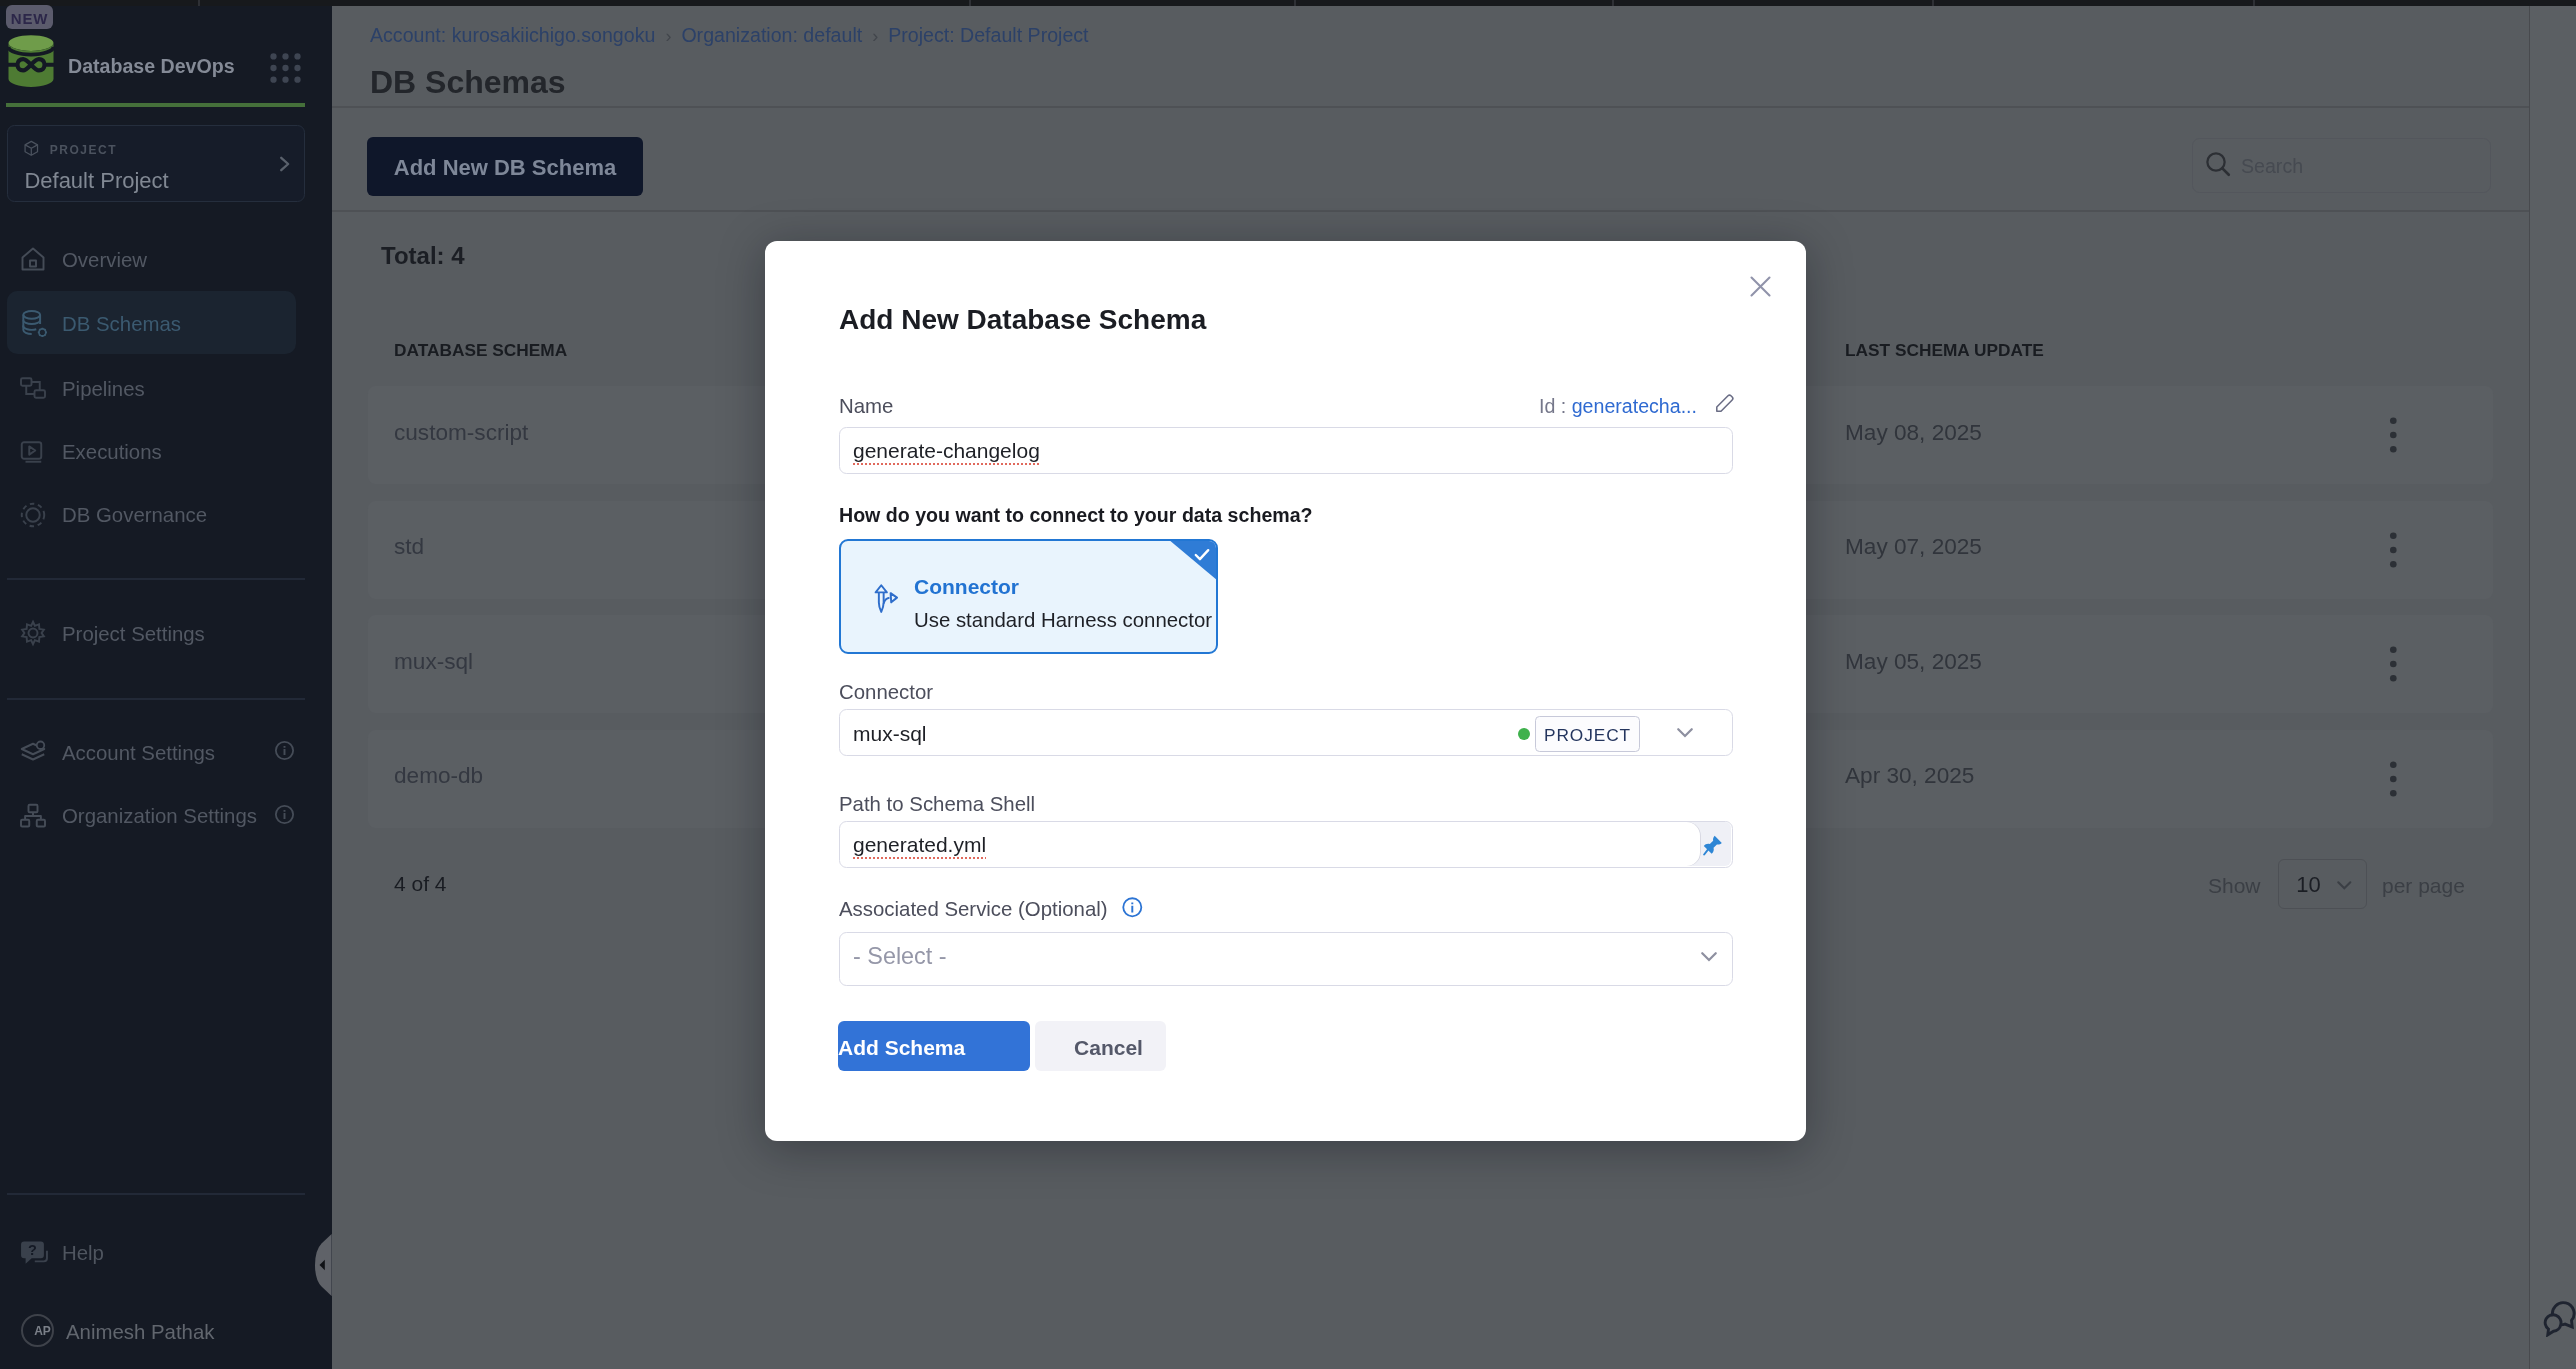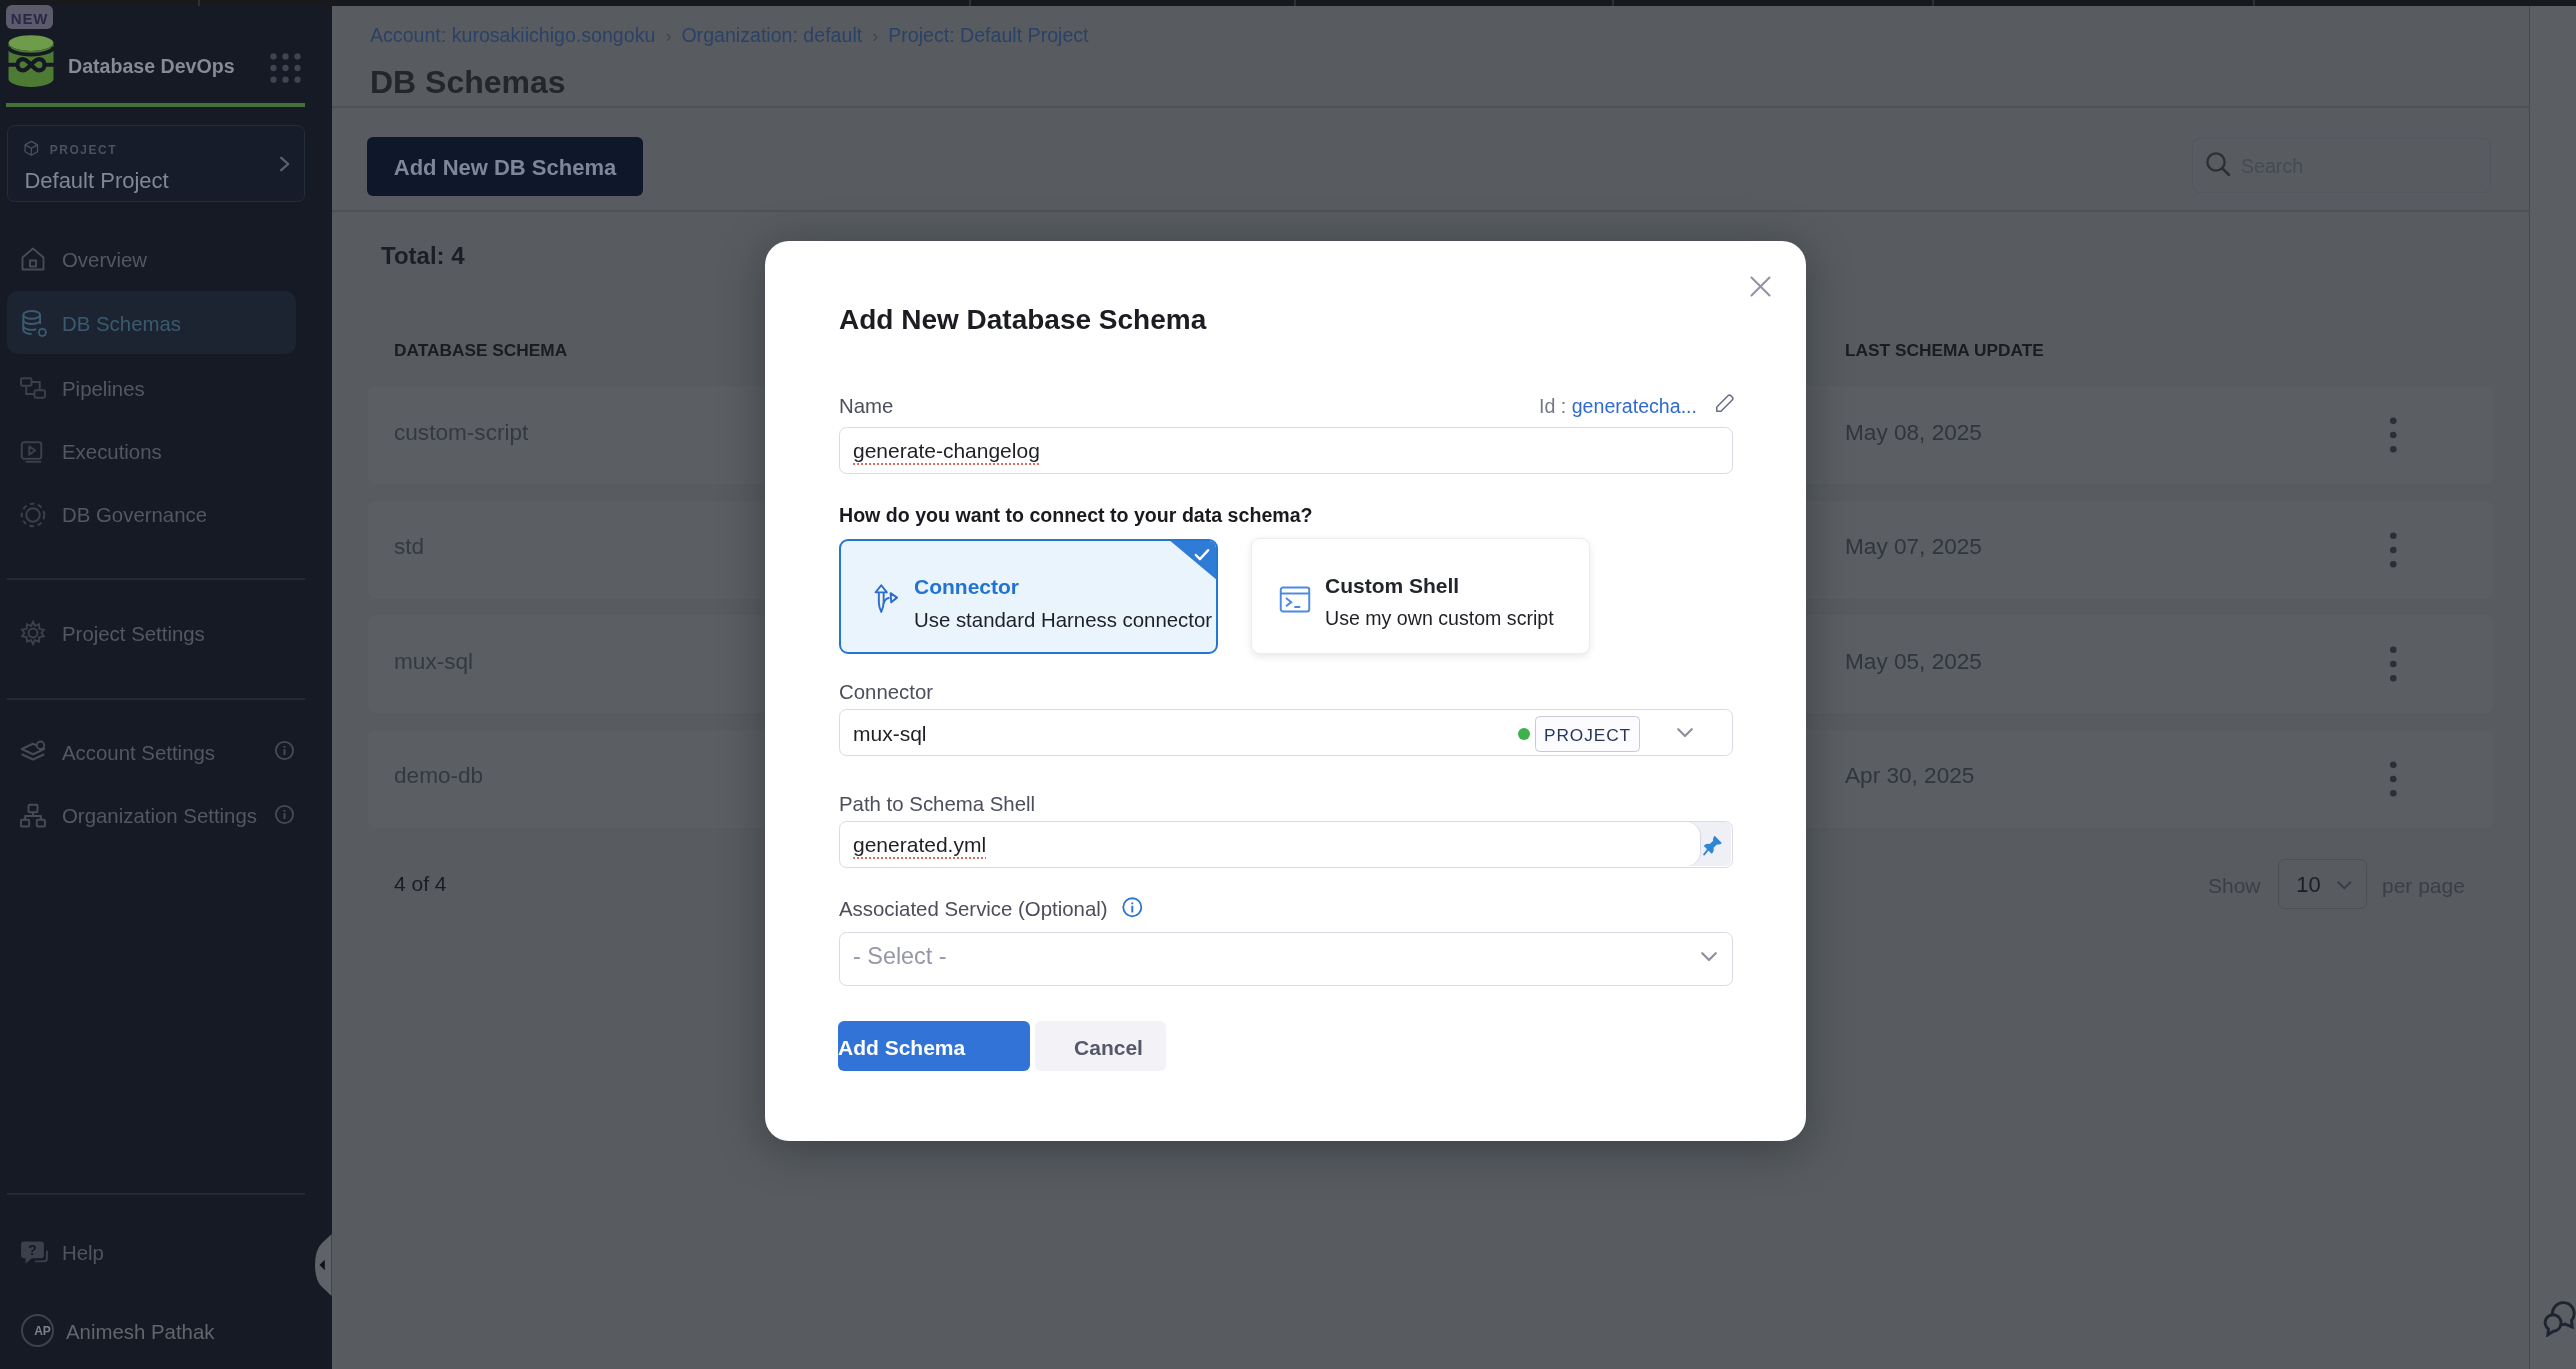--- a/index.html
+++ b/index.html
@@ -13,21 +13,21 @@
   .tick { position:absolute; top:0; width:2.3px; height:6px; background:#2e3035; }
 
   #sidebar { left:0; top:6px; width:332px; height:1363px; background:#151a24; }
   .sdivider { position:absolute; left:6.8px; width:298px; height:1.5px; background:#222937; }
   .navtext { color:#525863; font-size:20.4px; }
   .navicon { position:absolute; left:18px; }
 
   #main { left:332px; top:6px; width:2244px; height:1363px; background:#585c60; }
   #gutter { position:absolute; left:2197px; top:0; width:48px; height:1363px; background:#5b5f63; border-left:1.5px solid #484a4e; }
 
-  #modal { left:765px; top:241px; width:1041px; height:900px; background:#ffffff; border-radius:24px; box-shadow:0 7.5px 45px rgba(10,12,20,0.35); }
+  #modal { left:765px; top:241px; width:1041px; height:900px; background:#ffffff; border-radius:12px; box-shadow:0 7.5px 45px rgba(10,12,20,0.35); }
   .inp { position:absolute; border:1.5px solid #d9dae6; border-radius:7.5px; background:#fff; }
   .mlabel { color:#4c4e5c; font-size:20.4px; }
 </style>
 </head>
 <body>
 
 <div class="abs" id="topstrip">
   <div class="tick" style="left:198px"></div>
   <div class="tick" style="left:969px"></div>
   <div class="tick" style="left:1294px"></div>
@@ -303,32 +303,20 @@
         <path d="M4.5 12.5 L12 3 L19.5 12.5 Z"></path>
         <path d="M8.8 13 L8.8 26 C8.8 32 12 38.5 12 38.5 C12 38.5 15.2 31 15.2 26 L15.2 13"></path>
         <path d="M15.2 27.5 C16.5 22 19.5 20 23 19.6"></path>
         <path d="M24.5 13.5 L33 19.5 L25.3 25.8 Z"></path>
       </g>
     </svg>
     <div class="t" style="left:73px; top:35px; font-size:21px; font-weight:bold; color:#2273d2;">Connector</div>
     <div class="t" style="left:73px; top:69px; font-size:20.4px; color:#1e2026;">Use standard Harness connector</div>
   </div>
 
-  <div class="abs" style="left:486px; top:297px; width:339px; height:116px; background:#ffffff; border:1.5px solid #eceef2; border-radius:9px; box-shadow:0 2.3px 7.5px rgba(40,41,61,0.1);">
-    <svg class="abs" style="left:27px; top:47px;" width="32" height="27" viewBox="0 0 42 36">
-      <g fill="none" stroke="#4b8ae3" stroke-width="2.6">
-        <rect x="2" y="2" width="38" height="32" rx="3"></rect>
-        <path d="M2 10 L40 10"></path>
-        <path d="M9 16 L16 21.5 L9 27"></path>
-        <path d="M20 28 L28 28"></path>
-      </g>
-    </svg>
-    <div class="t" style="left:73px; top:36px; font-size:21px; font-weight:bold; color:#23252c;">Custom Shell</div>
-    <div class="t" style="left:73px; top:70px; font-size:19.6px; color:#1e2026;">Use my own custom script</div>
-  </div>
 
   <div class="t mlabel" style="left:74px; top:441px;">Connector</div>
   <div class="inp" style="left:74px; top:468px; width:894px; height:47px;"></div>
   <div class="t" style="left:88px; top:482px; font-size:21px; color:#1e2026;">mux-sql</div>
   <div class="abs" style="left:753px; top:487px; width:12px; height:12px; border-radius:50%; background:#3fb14c;"></div>
   <div class="abs" style="left:770px; top:475px; width:105px; height:36px; border:1.5px solid #c7c9d9; border-radius:4.5px; background:#fcfcfe;">
     <div class="t" style="left:0; right:0; top:9.8px; text-align:center; font-size:17.3px; color:#24355e; letter-spacing:0.9px;">PROJECT</div>
   </div>
   <svg class="abs" style="left:911px; top:486px;" width="18" height="11.3" viewBox="0 0 24 15">
       <path d="M3 3 L12 12 L21 3" fill="none" stroke="#8e90a0" stroke-width="3" stroke-linecap="round"></path>

